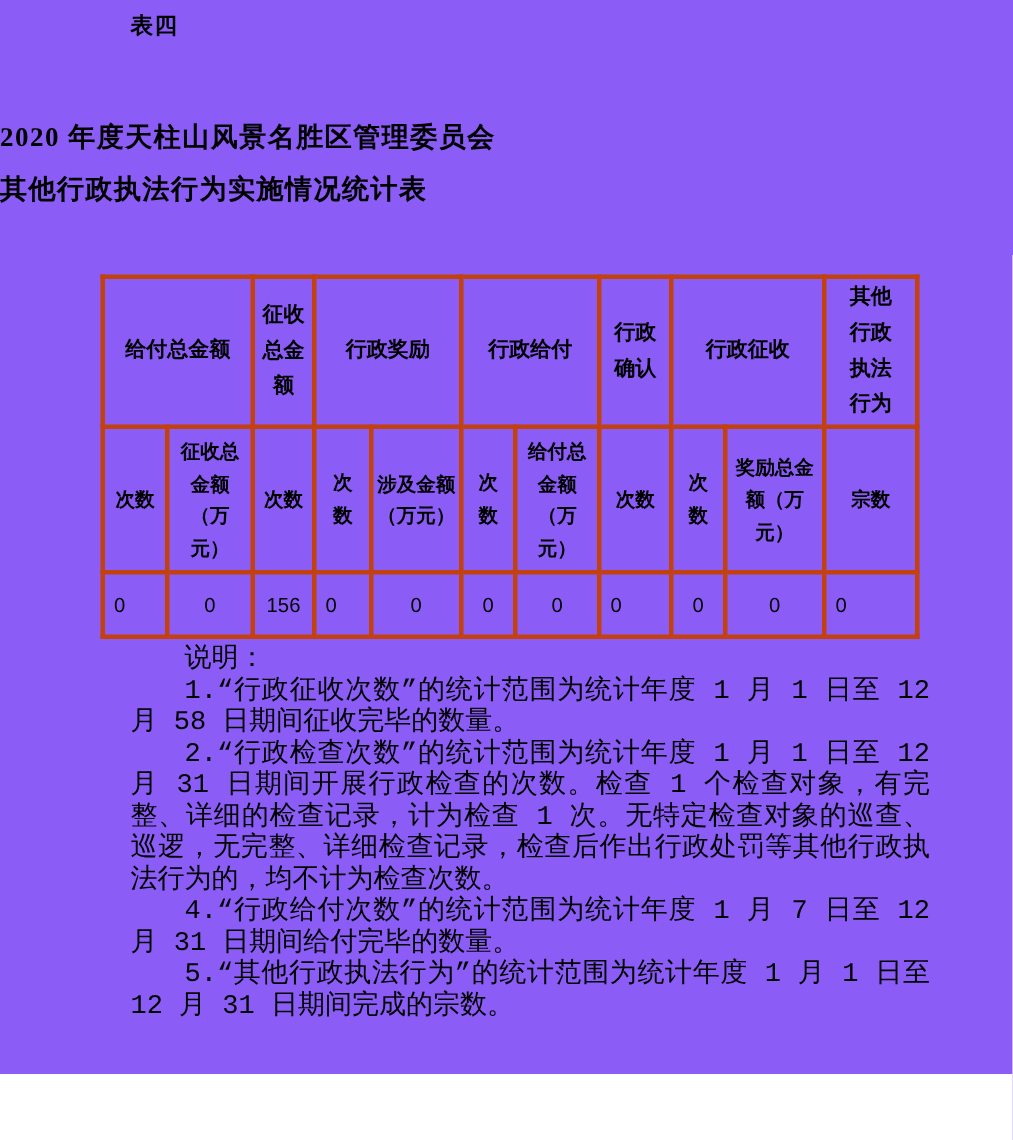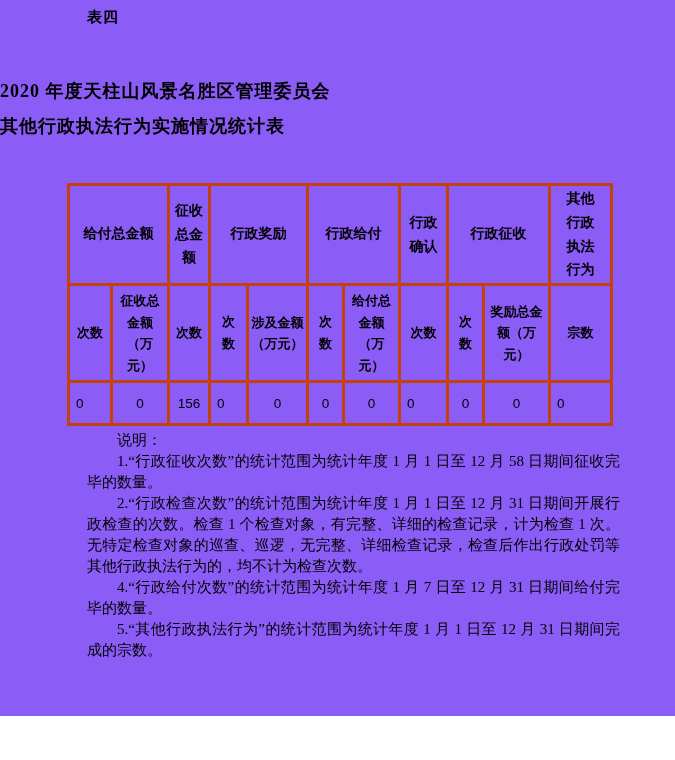--- a/index.html
+++ b/index.html
@@ -40,21 +40,21 @@
   tr.row-data td{font-weight:400;font-size:13.5px;font-family:"Liberation Sans","DejaVu Sans",sans-serif;}
   tr.row-data td.a-left{text-align:left;padding-left:6px;}
 
   
   .w1{display:inline-block;width:1.15em;word-break:break-all;line-height:1.7;}
   .w2{display:inline-block;width:2.3em;word-break:break-all;line-height:1.7;}
   .wrapcell{display:inline-block;max-width:100%;word-break:break-all;}
 
   .notes{
     position:absolute;left:87px;top:430px;width:533px;
-    font-size:15px;line-height:21px;text-align:justify;
+    font-size:18px;line-height:21px;text-align:justify;font-family:Liberation Mono, monospace;
   }
   .notes p{margin:0;text-indent:2em;}
 </style>
 </head>
 <body>
 
 <div class="page">
 
   <div class="sheet-label">表四</div>
 

